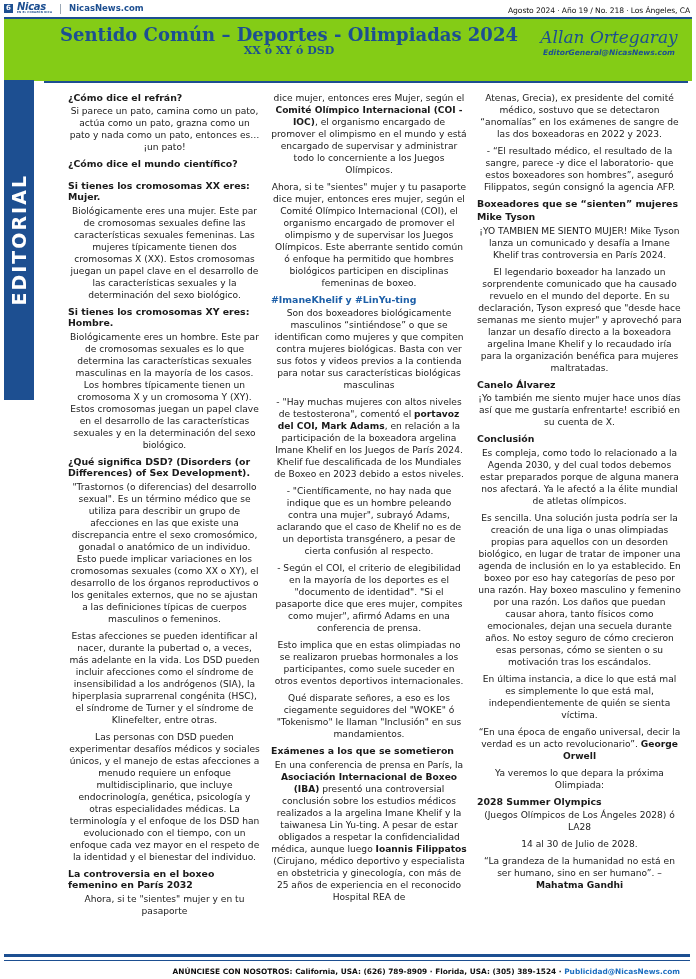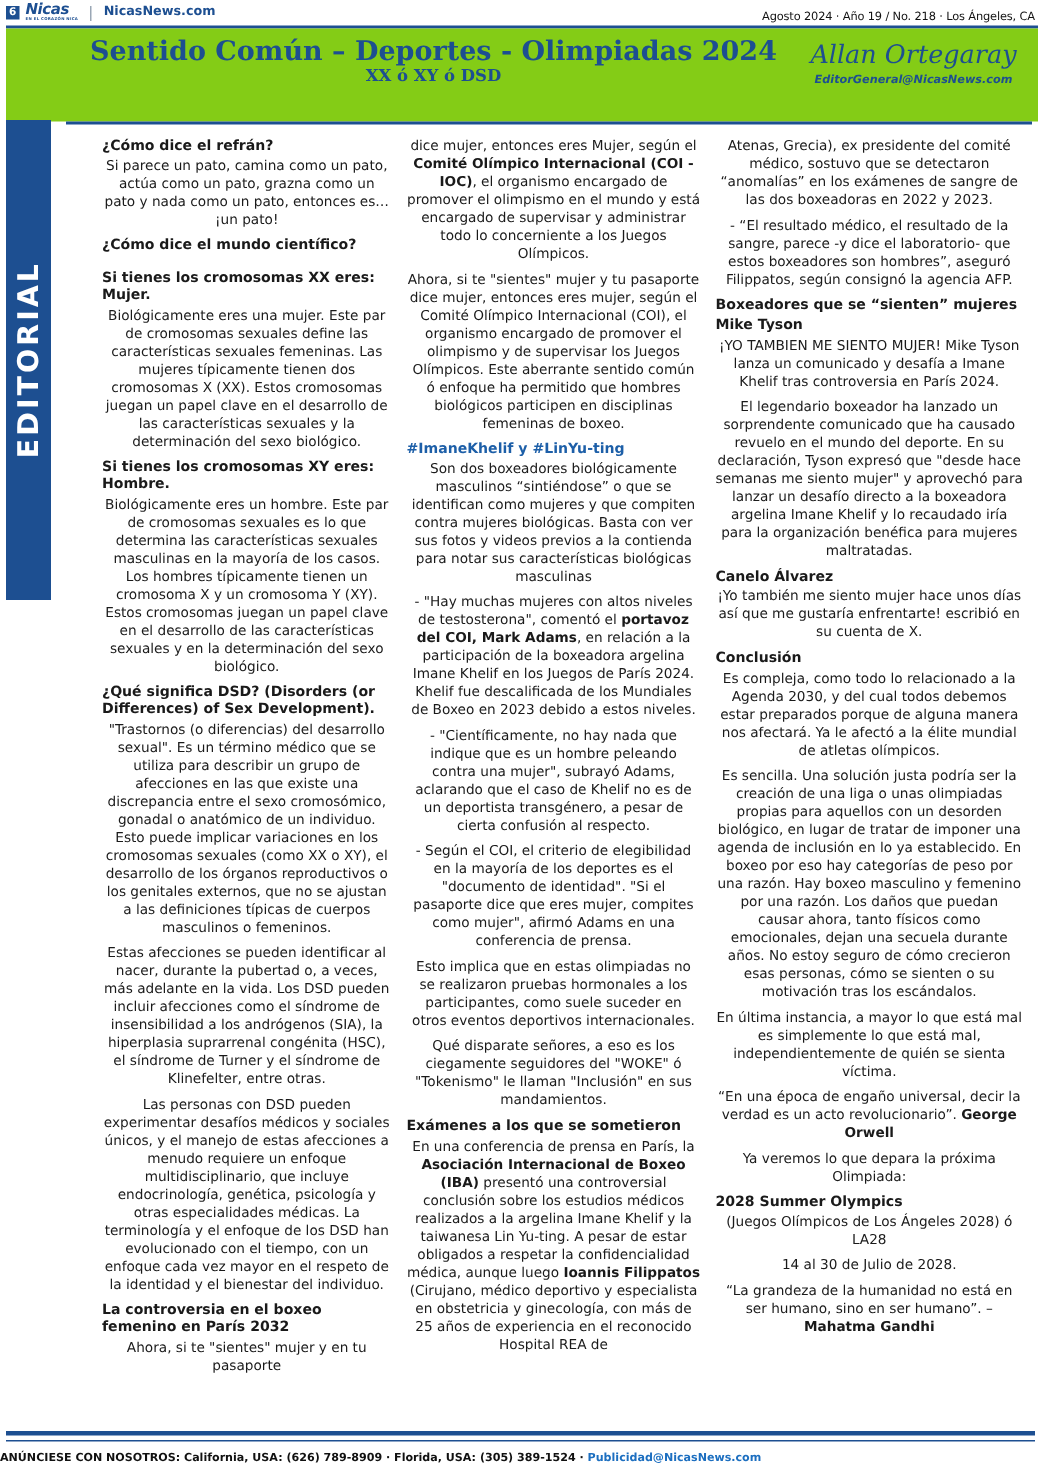--- a/index.html
+++ b/index.html
@@ -141,22 +141,22 @@
   
   .footer-rule{
     position:absolute;left:4px;right:6px;bottom:22px;
     height:3px;background:#1d4f91;
   }
   .footer-rule2{
     position:absolute;left:4px;right:6px;bottom:18px;
     height:1px;background:#1d4f91;
   }
   .footer{
-    position:absolute;left:0;right:0;bottom:3px;
-    text-align:left;
+    position:absolute;left:0;right:16px;bottom:3px;
+    text-align:right;
     font-size:7.4px;font-weight:bold;
     color:#111;
   }
   .footer .adlink{color:#1d6fc0;font-weight:bold;}
 </style>
 </head>
 <body>
 
 <div class="masthead">
   <div class="logo-block">
@@ -226,21 +226,21 @@
     <p>- “El resultado médico, el resultado de la sangre, parece -y dice el laboratorio- que estos boxeadores son hombres”, aseguró Filippatos, según consignó la agencia AFP.</p>
     <h3>Boxeadores que se “sienten” mujeres</h3>
     <h3>Mike Tyson</h3>
     <p>¡YO TAMBIEN ME SIENTO MUJER! Mike Tyson lanza un comunicado y desafía a Imane Khelif tras controversia en París 2024.</p>
     <p>El legendario boxeador ha lanzado un sorprendente comunicado que ha causado revuelo en el mundo del deporte. En su declaración, Tyson expresó que "desde hace semanas me siento mujer" y aprovechó para lanzar un desafío directo a la boxeadora argelina Imane Khelif y lo recaudado iría para la organización benéfica para mujeres maltratadas.</p>
     <h3>Canelo Álvarez</h3>
     <p>¡Yo también me siento mujer hace unos días así que me gustaría enfrentarte! escribió en su cuenta de X.</p>
     <h3>Conclusión</h3>
     <p>Es compleja, como todo lo relacionado a la Agenda 2030, y del cual todos debemos estar preparados porque de alguna manera nos afectará. Ya le afectó a la élite mundial de atletas olímpicos.</p>
     <p>Es sencilla. Una solución justa podría ser la creación de una liga o unas olimpiadas propias para aquellos con un desorden biológico, en lugar de tratar de imponer una agenda de inclusión en lo ya establecido. En boxeo por eso hay categorías de peso por una razón. Hay boxeo masculino y femenino por una razón. Los daños que puedan causar ahora, tanto físicos como emocionales, dejan una secuela durante años. No estoy seguro de cómo crecieron esas personas, cómo se sienten o su motivación tras los escándalos.</p>
-    <p>En última instancia, a mayor lo que está mal es simplemente lo que está mal, independientemente de quién se sienta víctima.</p>
+    <p>En última instancia, a dice lo que está mal es simplemente lo que está mal, independientemente de quién se sienta víctima.</p>
     <p><span>“En una época de engaño universal, decir la verdad es un acto revolucionario”.  </span><b>George Orwell</b></p>
     <p>Ya veremos lo que depara la próxima Olimpiada:</p>
     <h3>2028 Summer Olympics</h3>
     <p>(Juegos Olímpicos de Los Ángeles 2028) ó LA28</p>
     <p>14 al 30 de Julio de 2028.</p>
     <p><span>“La grandeza de la humanidad no está en ser humano, sino en ser humano”. –</span><b>Mahatma Gandhi</b></p>
   </div>
 </div>
 
 <div class="footer-rule"></div>

